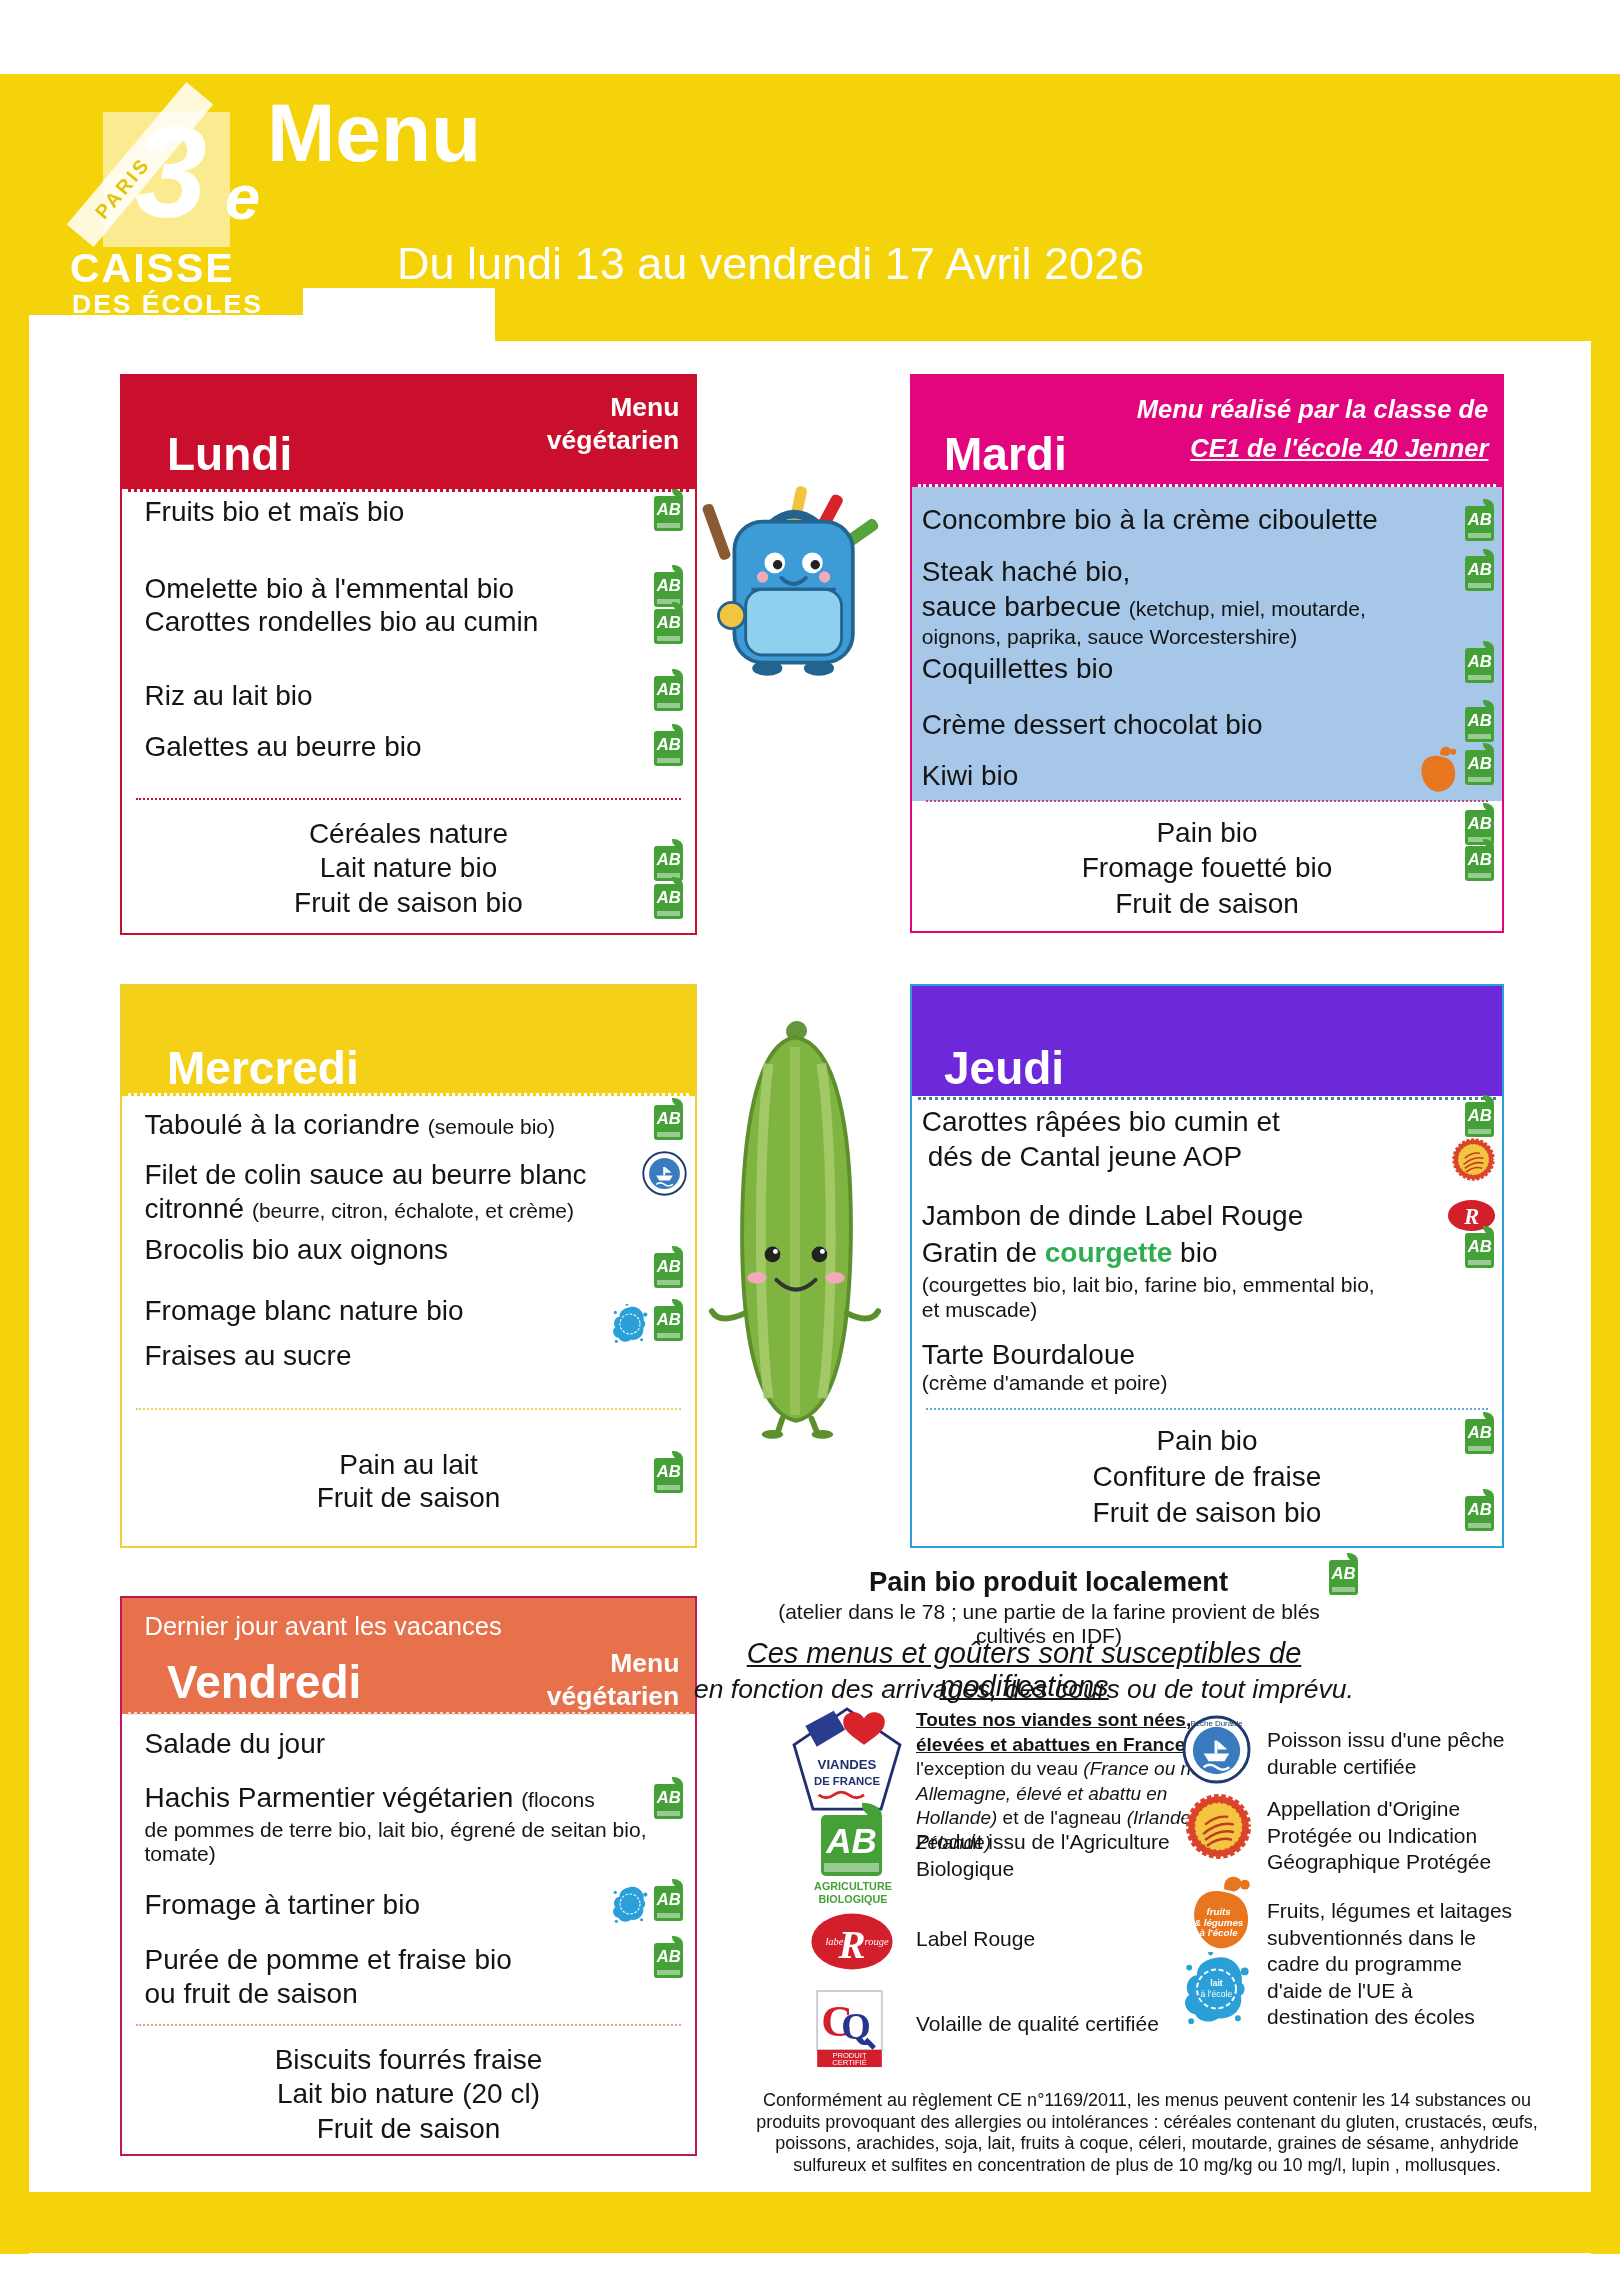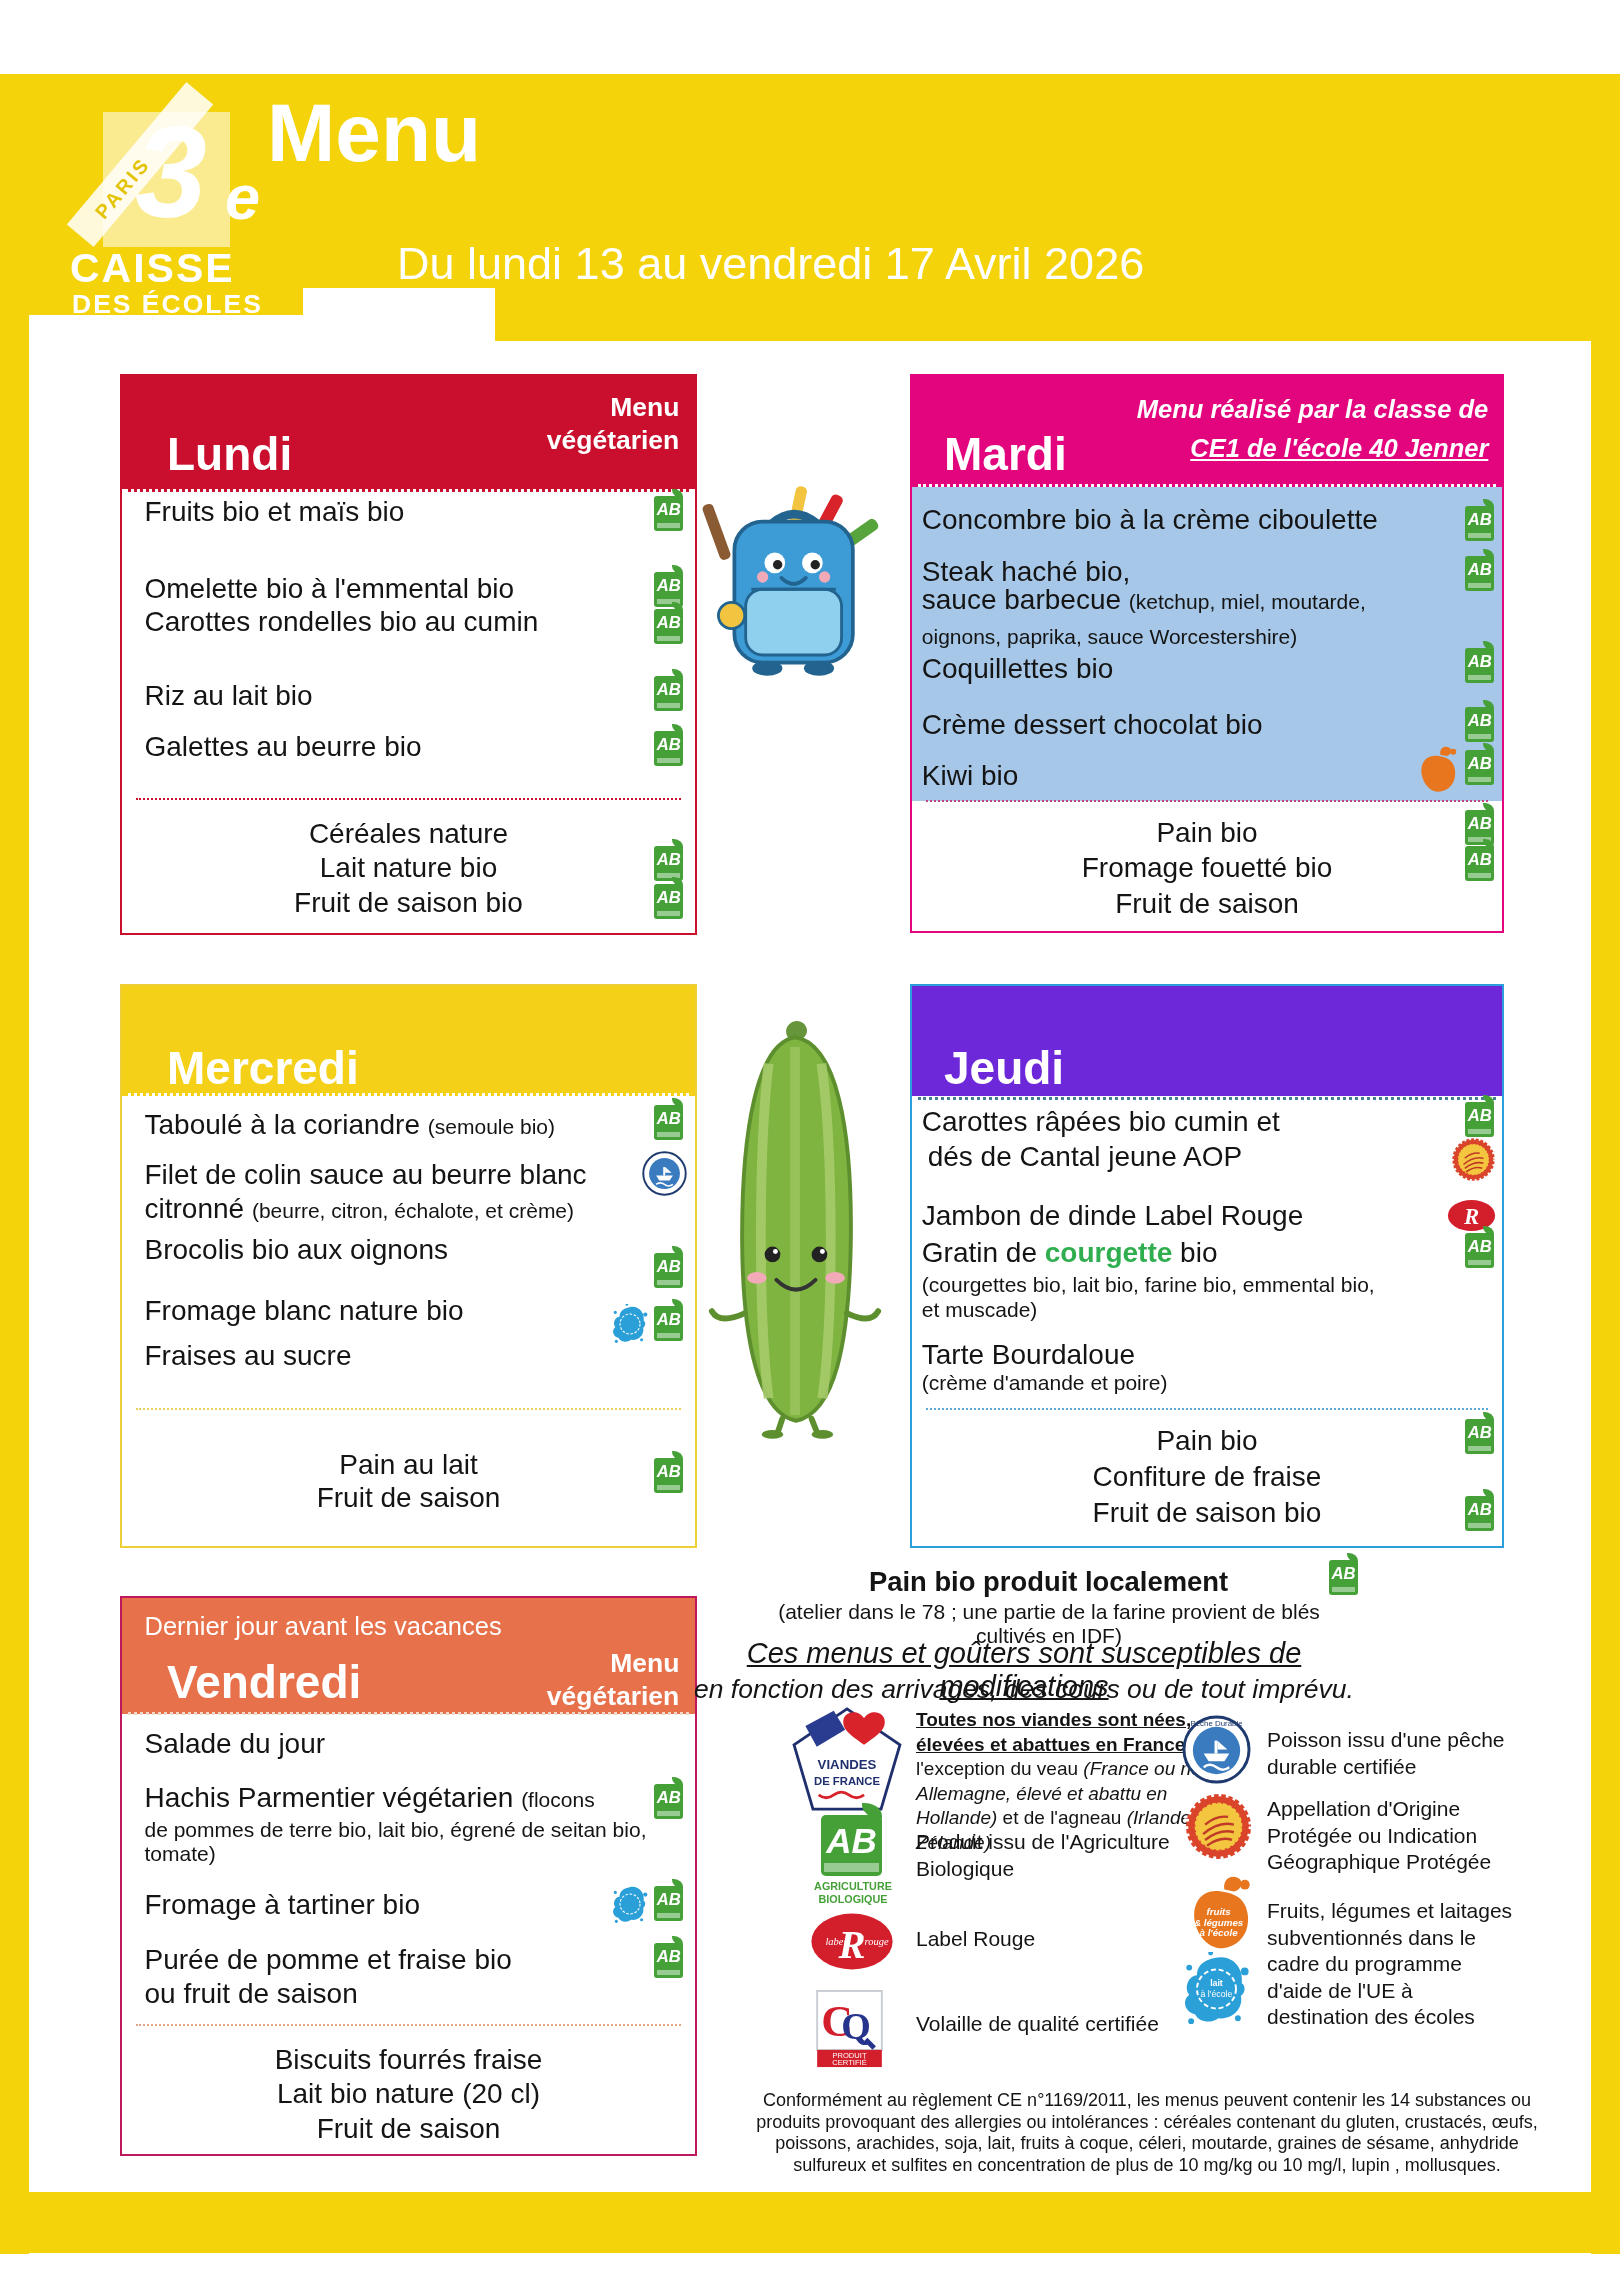--- a/index.html
+++ b/index.html
@@ -113,21 +113,21 @@
     <div class="chead" style="height:111px;background:#E2057E;">
       <div class="title" style="left:32px;top:51px;">Mardi</div>
       <div class="note" style="right:13.7px;top:13.7px;">
         <span style="display:block;">Menu réalisé par la classe de</span>
         <span class="u" style="display:block;">CE1 de l'école 40 Jenner</span>
       </div>
     </div>
     <div class="hd" style="top:108px;border-color:#fff;"></div>
     <div class="row" style="left:9.8px;top:128px;">Concombre bio à la crème ciboulette</div>
     <div class="row" style="left:9.8px;top:180px;">Steak haché bio,</div>
-    <div class="row" style="left:9.8px;top:208px;"><span>sauce barbecue </span><span class="sm">(ketchup, miel, moutarde,</span></div>
+    <div class="row" style="left:9.8px;top:215px;"><span>sauce barbecue </span><span class="sm">(ketchup, miel, moutarde,</span></div>
     <div class="row sm" style="left:9.8px;top:249px;">oignons, paprika, sauce Worcestershire)</div>
     <div class="row" style="left:9.8px;top:277px;">Coquillettes bio</div>
     <div class="row" style="left:9.8px;top:333px;">Crème dessert chocolat bio</div>
     <div class="row" style="left:9.8px;top:384px;">Kiwi bio</div>
     <div class="sep" style="top:424px;border-color:#C2447E;"></div>
     <div class="g" style="top:441px;">Pain bio</div>
     <div class="g" style="top:476px;">Fromage fouetté bio</div>
     <div class="g" style="top:512px;">Fruit de saison</div>
     <span class="abi" style="top:130px;right:7.8px;">AB</span>
     <span class="abi" style="top:180px;right:7.8px;">AB</span>

